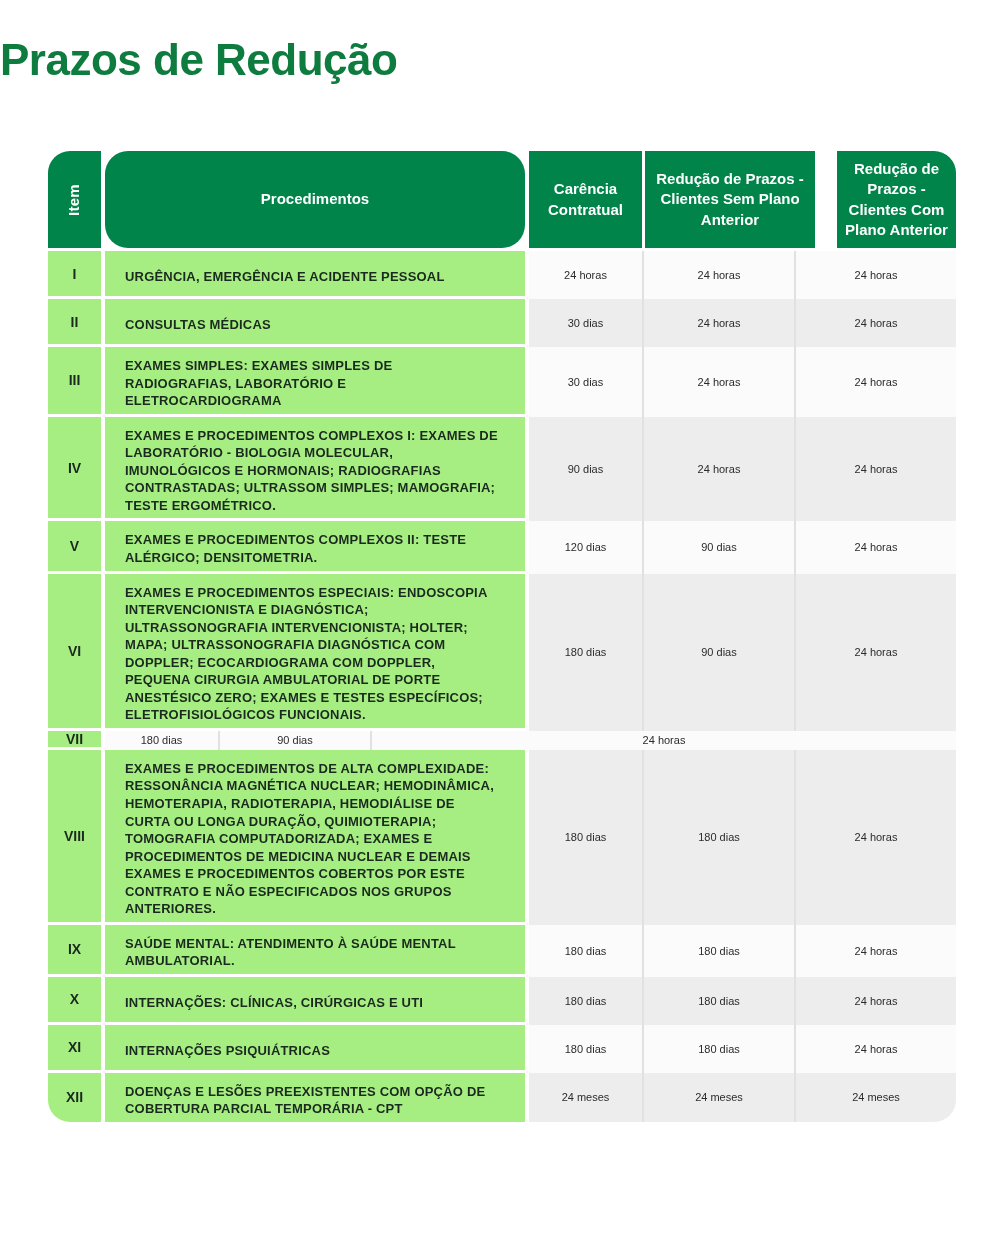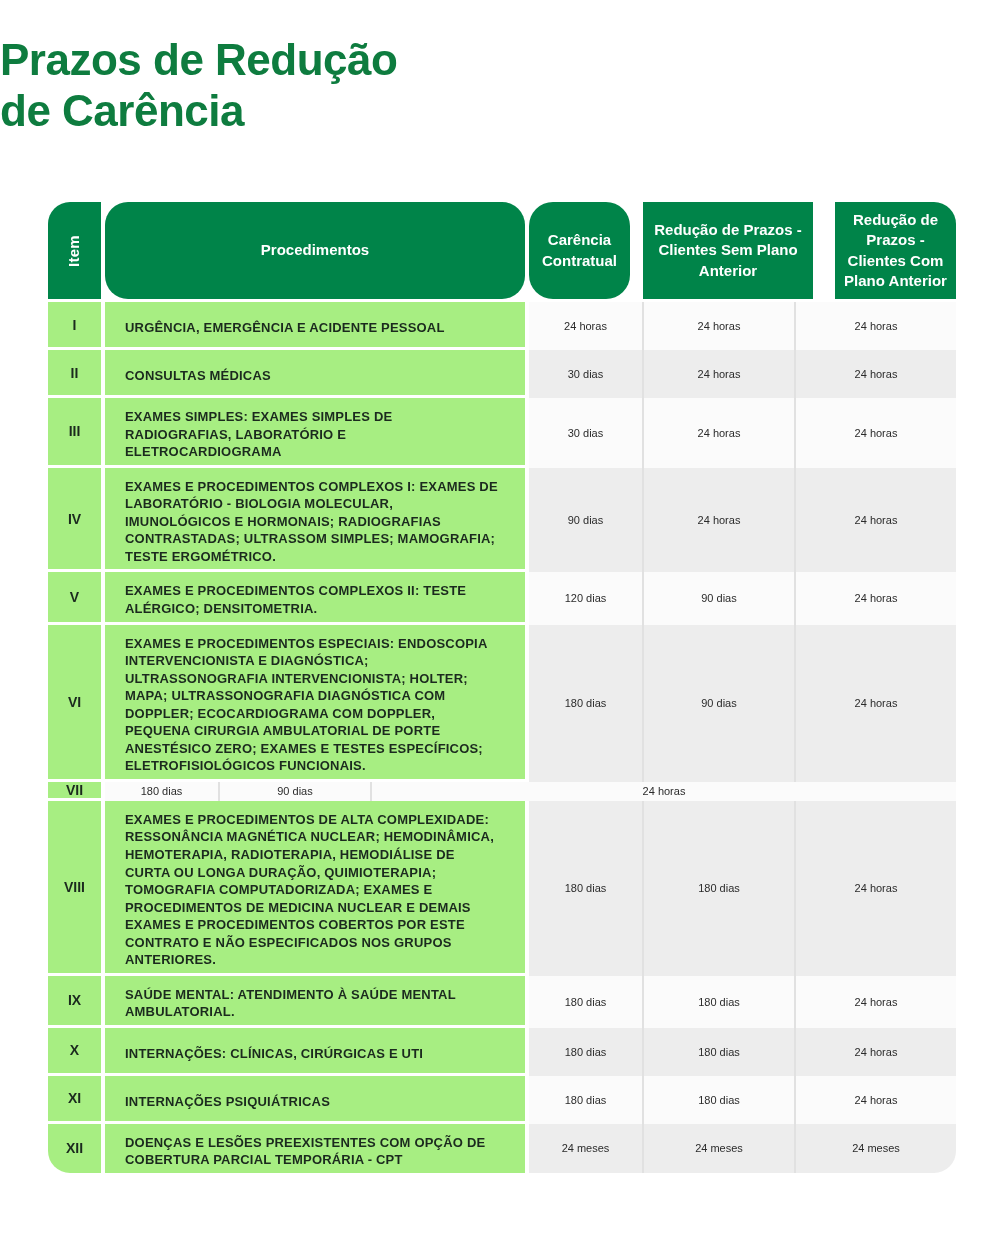--- a/index.html
+++ b/index.html
@@ -45,21 +45,21 @@
     justify-content:center;
     text-align:center;
     box-sizing:border-box;
     font-size:15px;
     font-weight:600;
     line-height:1.35;
     padding:8px 6px;
   }
   .h-item{width:53px;margin-right:4px;border-top-left-radius:22px;}
   .h-proc{width:420px;margin-right:4px;border-radius:23px;}
-  .h-c1{width:101px;margin-right:13px;border-radius:24px;}
+  .h-c1{width:113px;margin-right:3px;}
   .h-c2{width:170px;margin-right:3px;}
   .h-c3{flex:1;border-top-right-radius:22px;margin-left:19px;}
   .vertical-label{
     writing-mode:vertical-rl;
     transform:rotate(180deg);
     letter-spacing:0.3px;
   }
   
   .row{display:flex;}
   .cell{box-sizing:border-box;}
@@ -102,21 +102,20 @@
   
   .row:last-child .item-cell{border-bottom:0;border-bottom-left-radius:22px;}
   .row:last-child .proc-cell{border-bottom:0;}
   .row:last-child .v2{border-bottom-right-radius:22px;}
 </style>
 </head>
 <body>
 
 <h1 class="page-title">
   <span>Prazos de Redução</span><br>
-  <span>de Carência</span>
 </h1>
 
 <div class="carencia-table">
   <div class="header-row">
     <div class="h-cell h-item">
       <span class="vertical-label">Item</span>
     </div>
     <div class="h-cell h-proc">Procedimentos</div>
     <div class="h-cell h-c1">Carência Contratual</div>
     <div class="h-cell h-c2">Redução de Prazos - Clientes Sem Plano Anterior</div>

